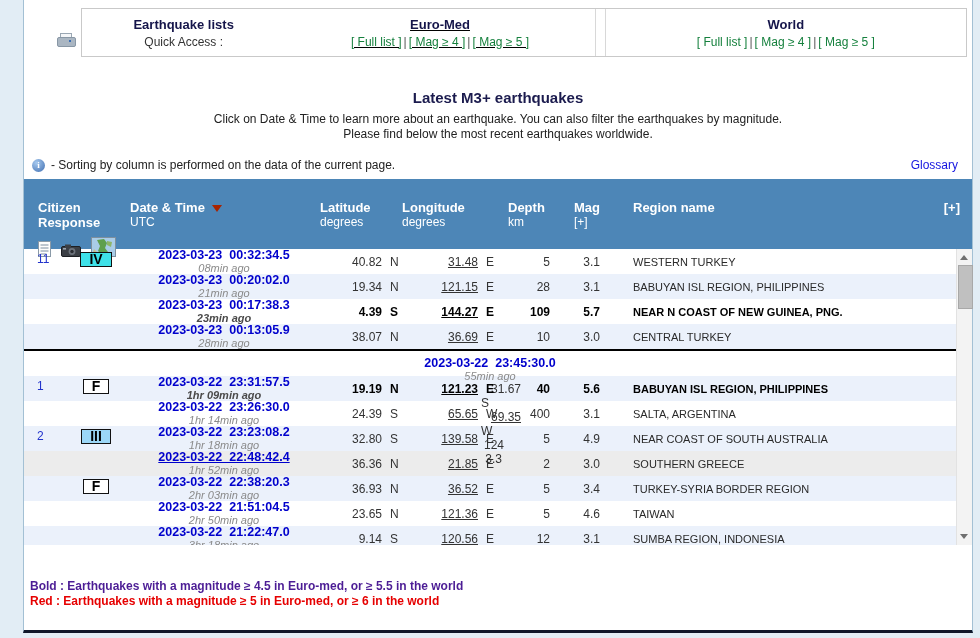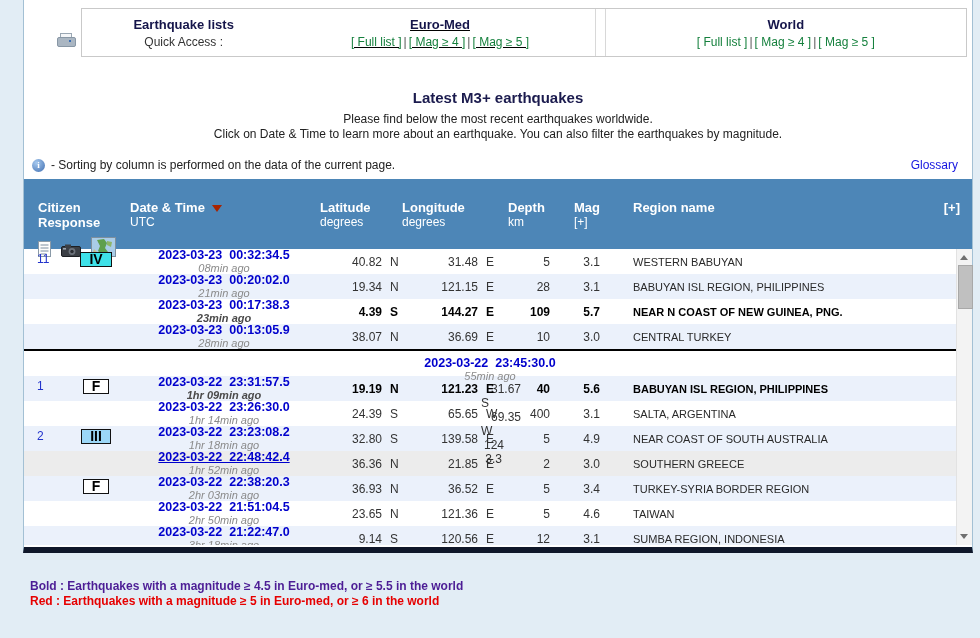--- a/index.html
+++ b/index.html
@@ -1,19 +1,19 @@
 <!DOCTYPE html>
 <html><head>
 <meta charset="utf-8">
 <style>
   html,body{margin:0;padding:0;}
   body{width:980px;height:638px;overflow:hidden;font-family:"Liberation Sans",sans-serif;}
   .page{position:relative;width:980px;height:638px;background:#e2edf5;}
-  .content{position:absolute;left:23px;top:0;width:950px;height:553px;background:#fff;
-    border-left:1px solid #a3c0d4;border-right:1px solid #a3c0d4;border-bottom:6px solid #0f172a;box-sizing:border-box;}
+  .content{position:absolute;left:23px;top:0;width:950px;height:633px;background:#fff;
+    border-left:1px solid #a3c0d4;border-right:1px solid #a3c0d4;border-bottom:3px solid #0f172a;box-sizing:border-box;}
 
   
   .qa-box{margin:8px 5px 0 57px;height:47px;border:1px solid #c9c9c9;display:flex;align-items:stretch;}
   .qa-col{display:flex;flex-direction:column;justify-content:center;text-align:center;gap:3px;}
   .qa-col1{width:23%;}
   .qa-col2{width:35%;border-right:1px solid #d8d8d8;text-decoration:underline;}
   .qa-col3{flex:1;border-left:1px solid #d8d8d8;margin-left:9px;}
   .qa-title{font-size:13px;font-weight:bold;color:#15154a;}
   .qa-label{font-size:12px;color:#333;}
   .qa-links{font-size:12px;color:#555;}
@@ -60,21 +60,21 @@
   .cell{box-sizing:border-box;}
   .c-count{width:40px;padding-left:13px;align-self:flex-start;padding-top:3px;color:#2233cc;font-size:12px;cursor:pointer;}
   .c-badgecell{width:64px;text-align:center;align-self:flex-start;padding-top:3px;}
   .badge{display:inline-block;border:1px solid #111;font-size:14px;font-weight:bold;color:#000;
     line-height:13px;padding:0 8px;cursor:pointer;}
   .c-date{width:192px;text-align:center;line-height:12px;}
   .date-link{display:block;color:#0000cc;font-weight:bold;font-size:12.5px;text-decoration:none;cursor:pointer;white-space:pre;}
   .ago{font-size:11px;font-style:italic;color:#8a8a8a;margin-top:1px;}
   .c-lat{width:62px;text-align:right;}
   .c-latd{width:34px;padding-left:8px;}
-  .c-lon{width:62px;text-align:right;}
+  .c-lon{width:62px;text-align:right;text-decoration:underline;}
   .c-lond{width:34px;padding-left:8px;}
   .c-depth{width:48px;text-align:right;padding-right:10px;}
   .c-mag{width:56px;text-align:right;padding-right:16px;}
   .c-region{flex:1;padding-left:17px;font-size:11px;color:#2a2a2a;white-space:nowrap;overflow:hidden;}
   .row.bold .c-lat,.row.bold .c-latd,.row.bold .c-lon,.row.bold .c-lond,
   .row.bold .c-depth,.row.bold .c-mag,.row.bold .c-region{font-weight:bold;color:#000;}
   .row.bold .ago{font-weight:bold;color:#4a4a4a;}
   .row.hovered .date-link{text-decoration:underline;}
 
   
@@ -118,22 +118,22 @@
       <div class="qa-col qa-col3">
         <div class="qa-title">World</div>
         <div class="qa-links">
           <a>[ Full list ]</a><span>|</span><a>[ Mag ≥ 4 ]</a><span>|</span><a>[ Mag ≥ 5 ]</a>
         </div>
       </div>
     </div>
 
     <div class="page-title">Latest M3+ earthquakes</div>
     <div class="intro">
+      <div>Click on Date &amp; Time to learn more about an earthquake. You can also filter the earthquakes by magnitude.</div>
       <div>Please find below the most recent earthquakes worldwide.</div>
-      <div>Click on Date &amp; Time to learn more about an earthquake. You can also filter the earthquakes by magnitude.</div>
     </div>
 
     <div class="info-row">
       <span class="info-icon">i</span>
       <span>- Sorting by column is performed on the data of the current page.</span>
       <span class="spacer"></span>
       <a class="glossary">Glossary</a>
     </div>
 
     <div class="eq-table">
@@ -198,21 +198,21 @@
     <div class="cell c-date">
       <a class="date-link">2023-03-23&nbsp; 00:32:34.5</a>
       <div class="ago">08min ago</div>
     </div>
     <div class="cell c-lat">40.82</div>
     <div class="cell c-latd">N</div>
     <div class="cell c-lon">31.48</div>
     <div class="cell c-lond">E</div>
     <div class="cell c-depth">5</div>
     <div class="cell c-mag">3.1</div>
-    <div class="cell c-region">WESTERN BABUYAN</div>
+    <div class="cell c-region">WESTERN TURKEY</div>
   </div>
           <div class="row alt">
     <div class="cell c-count"></div>
     <div class="cell c-badgecell"></div>
     <div class="cell c-date">
       <a class="date-link">2023-03-23&nbsp; 00:20:02.0</a>
       <div class="ago">21min ago</div>
     </div>
     <div class="cell c-lat">19.34</div>
     <div class="cell c-latd">N</div>

